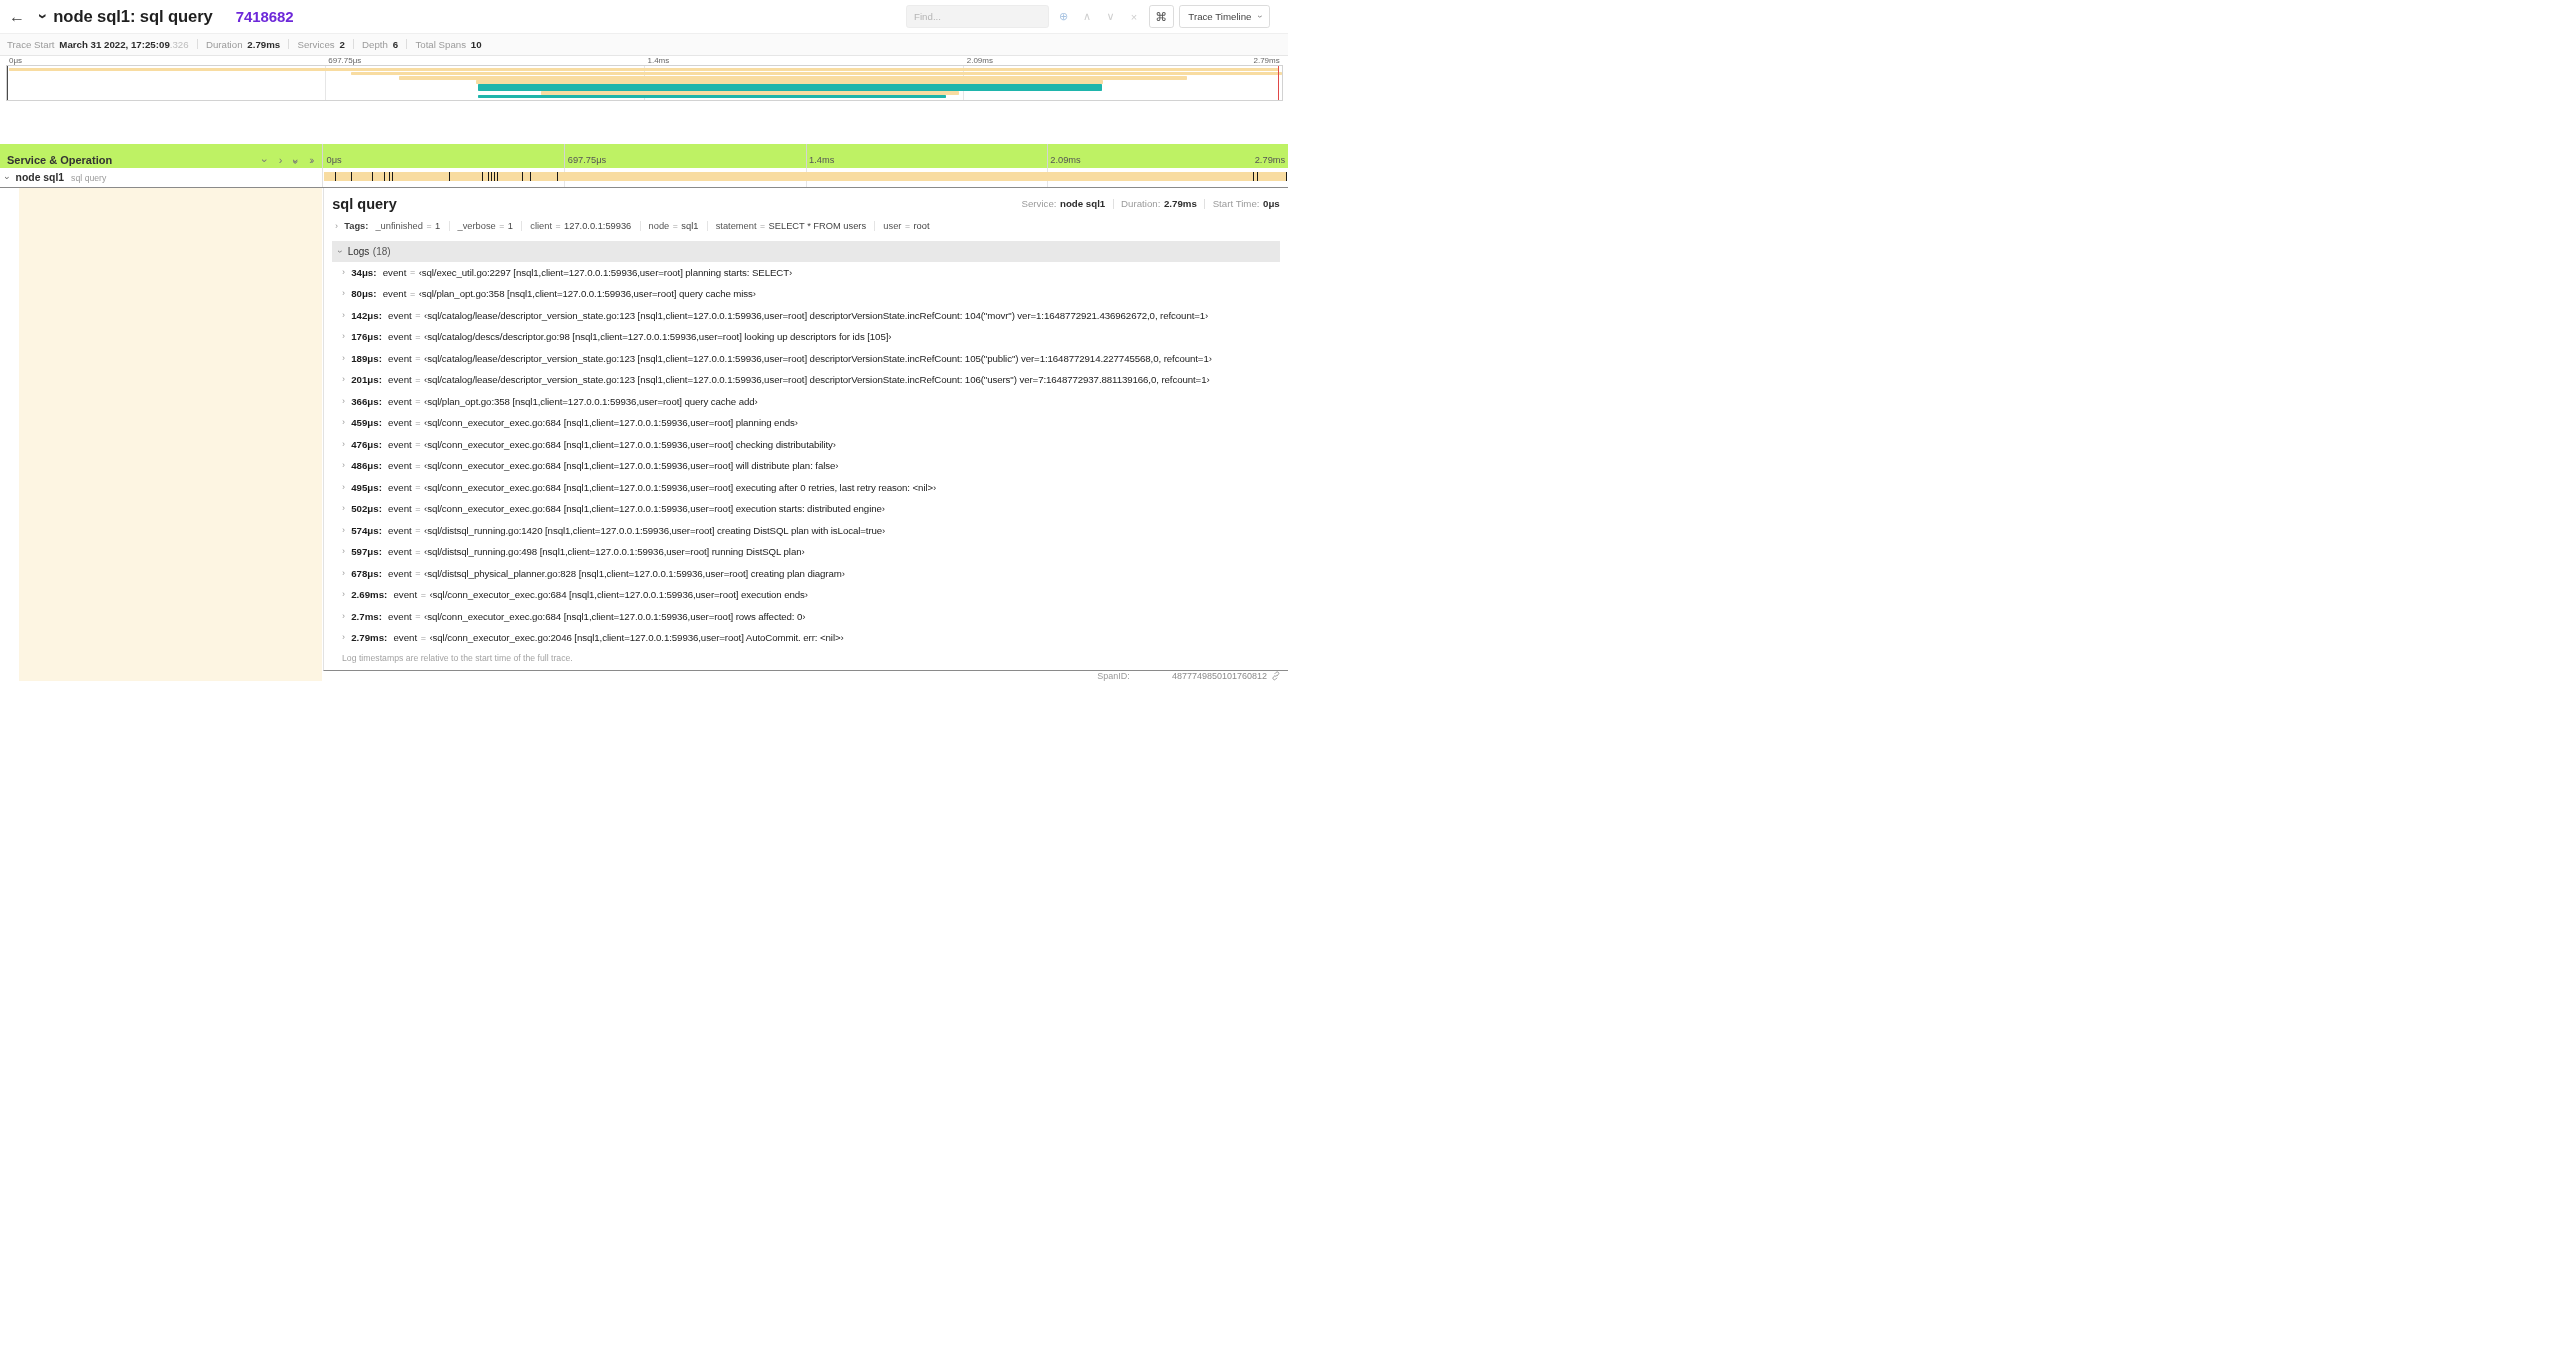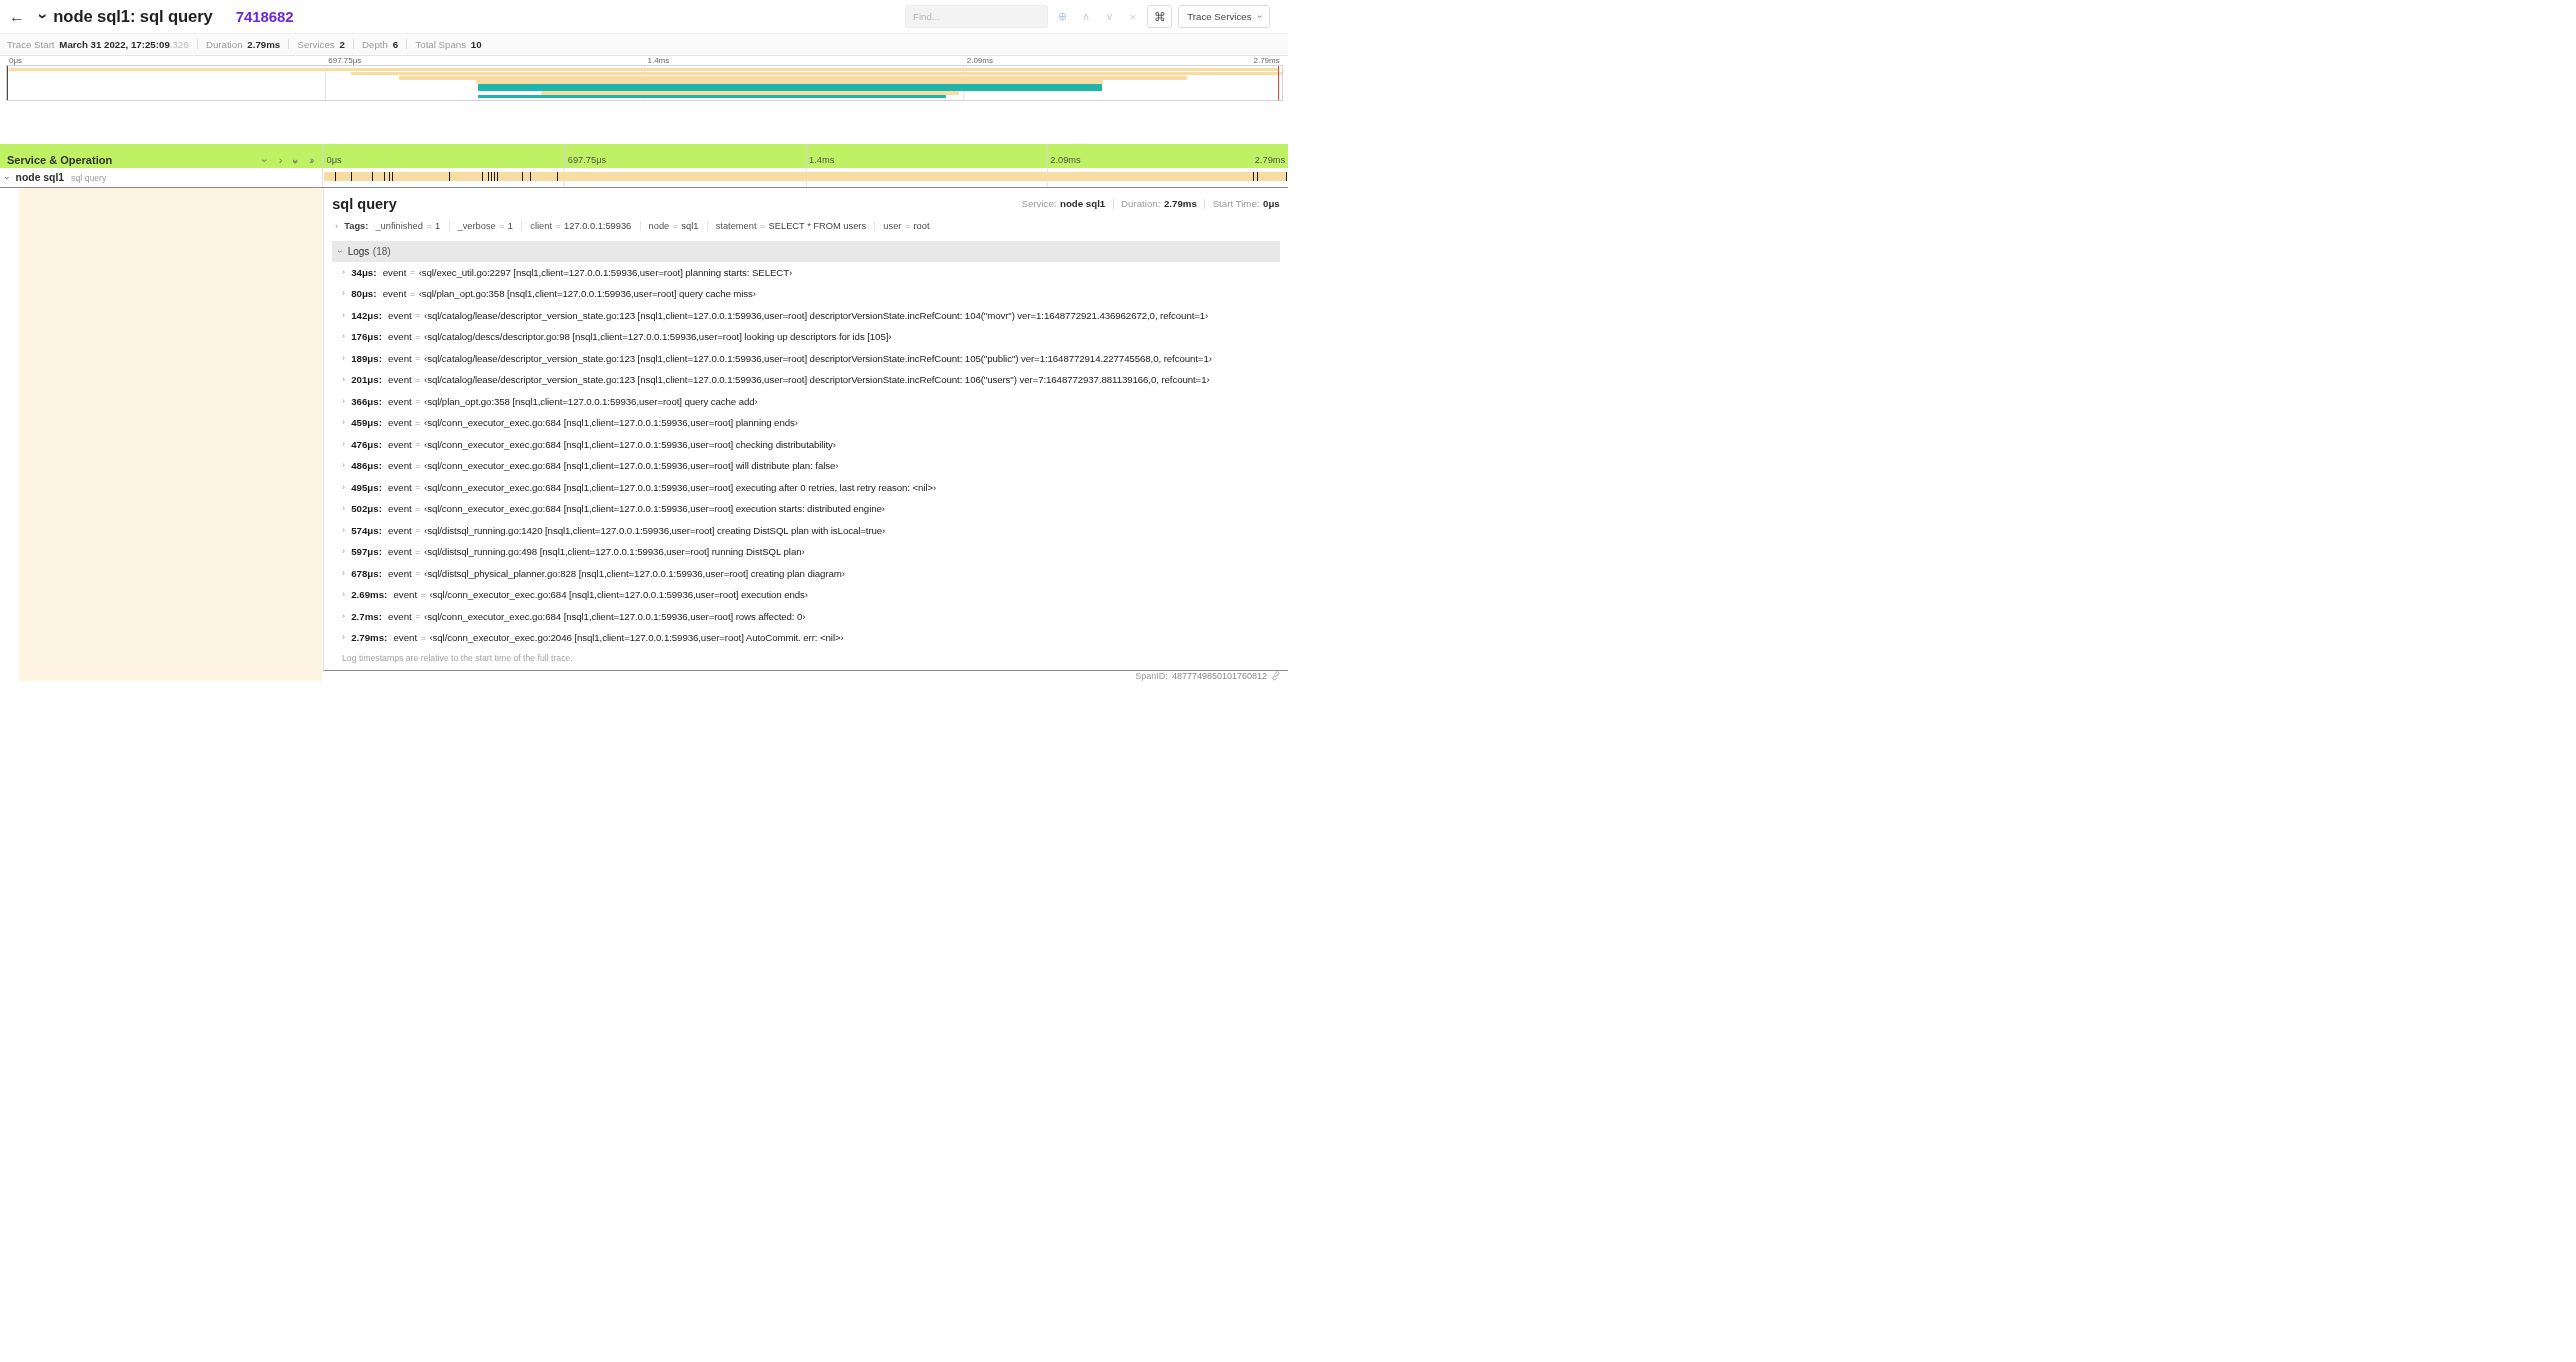--- a/index.html
+++ b/index.html
@@ -98,21 +98,21 @@
   .log-row { height:21.5px; display:flex; align-items:center; padding-left:9.7px; font-size:9.7px; white-space:nowrap; cursor:pointer; }
   .log-chev { font-size:9px; color:#999; flex:none; }
   .log-time { font-weight:bold; color:#1d1d1d; margin-left:6.2px; flex:none; }
   .log-field { color:#222; margin-left:6.2px; flex:none; }
   .log-eq { color:#9b9b9b; margin:0 3.5px; font-size:9px; flex:none; }
   .log-value { color:#222; letter-spacing:-0.1px; }
   .logs-footnote { font-size:8.7px; color:#a3a3a3; padding:4.8px 0 0 9.7px; }
 
   .spanid-bar { position:absolute; bottom:0; right:7px; height:10.4px; display:flex; align-items:center; gap:4.2px; font-size:9px; }
   .spanid-label { color:#9a9a9a; }
-  .spanid-value { color:#8a8a8a; }
+  .spanid-value { color:#8a8a8a;margin-left:38px; }
   .link-icon { cursor:pointer; }
 </style>
 </head>
 <body>
 
 <div class="app">
 
   <div class="topbar">
     <div class="back-btn">
       <span>←</span>
@@ -123,21 +123,21 @@
       <span class="trace-id">7418682</span>
     </h1>
     <div class="topbar-right">
       <input class="find-input" placeholder="Find..." style="">
       <span class="mini-icon focus-blue">⊕</span>
       <span class="mini-icon">∧</span>
       <span class="mini-icon">∨</span>
       <span class="mini-icon">×</span>
       <button class="cmd-btn">⌘</button>
       <button class="view-btn">
-        <span>Trace Services</span>
+        <span>Trace Timeline</span>
         <span class="chev down">›</span>
       </button>
     </div>
   </div>
 
   <div class="summary-bar">
       <span class="summary-item">
         <span class="summary-label">Trace Start</span>
         <span class="summary-value">March 31 2022, 17:25:09</span>
         <span class="summary-suffix">.326</span>

